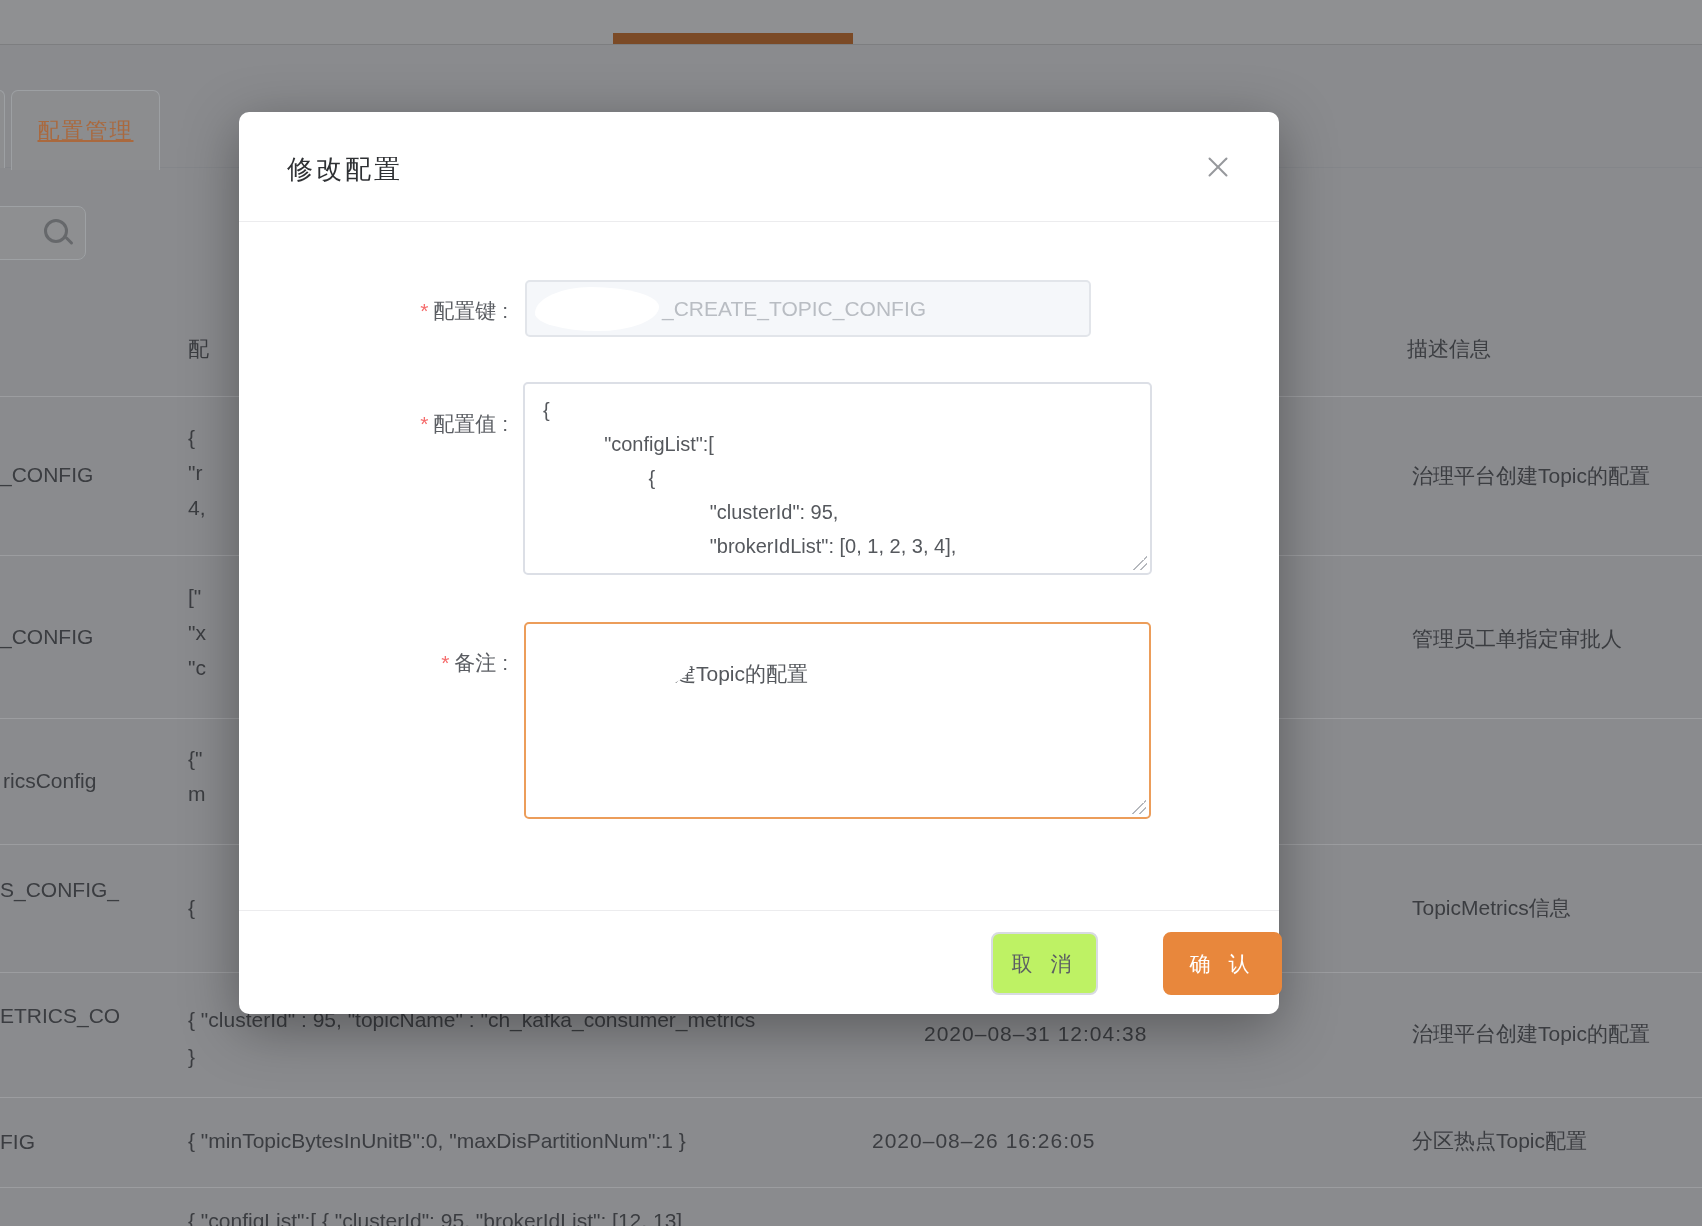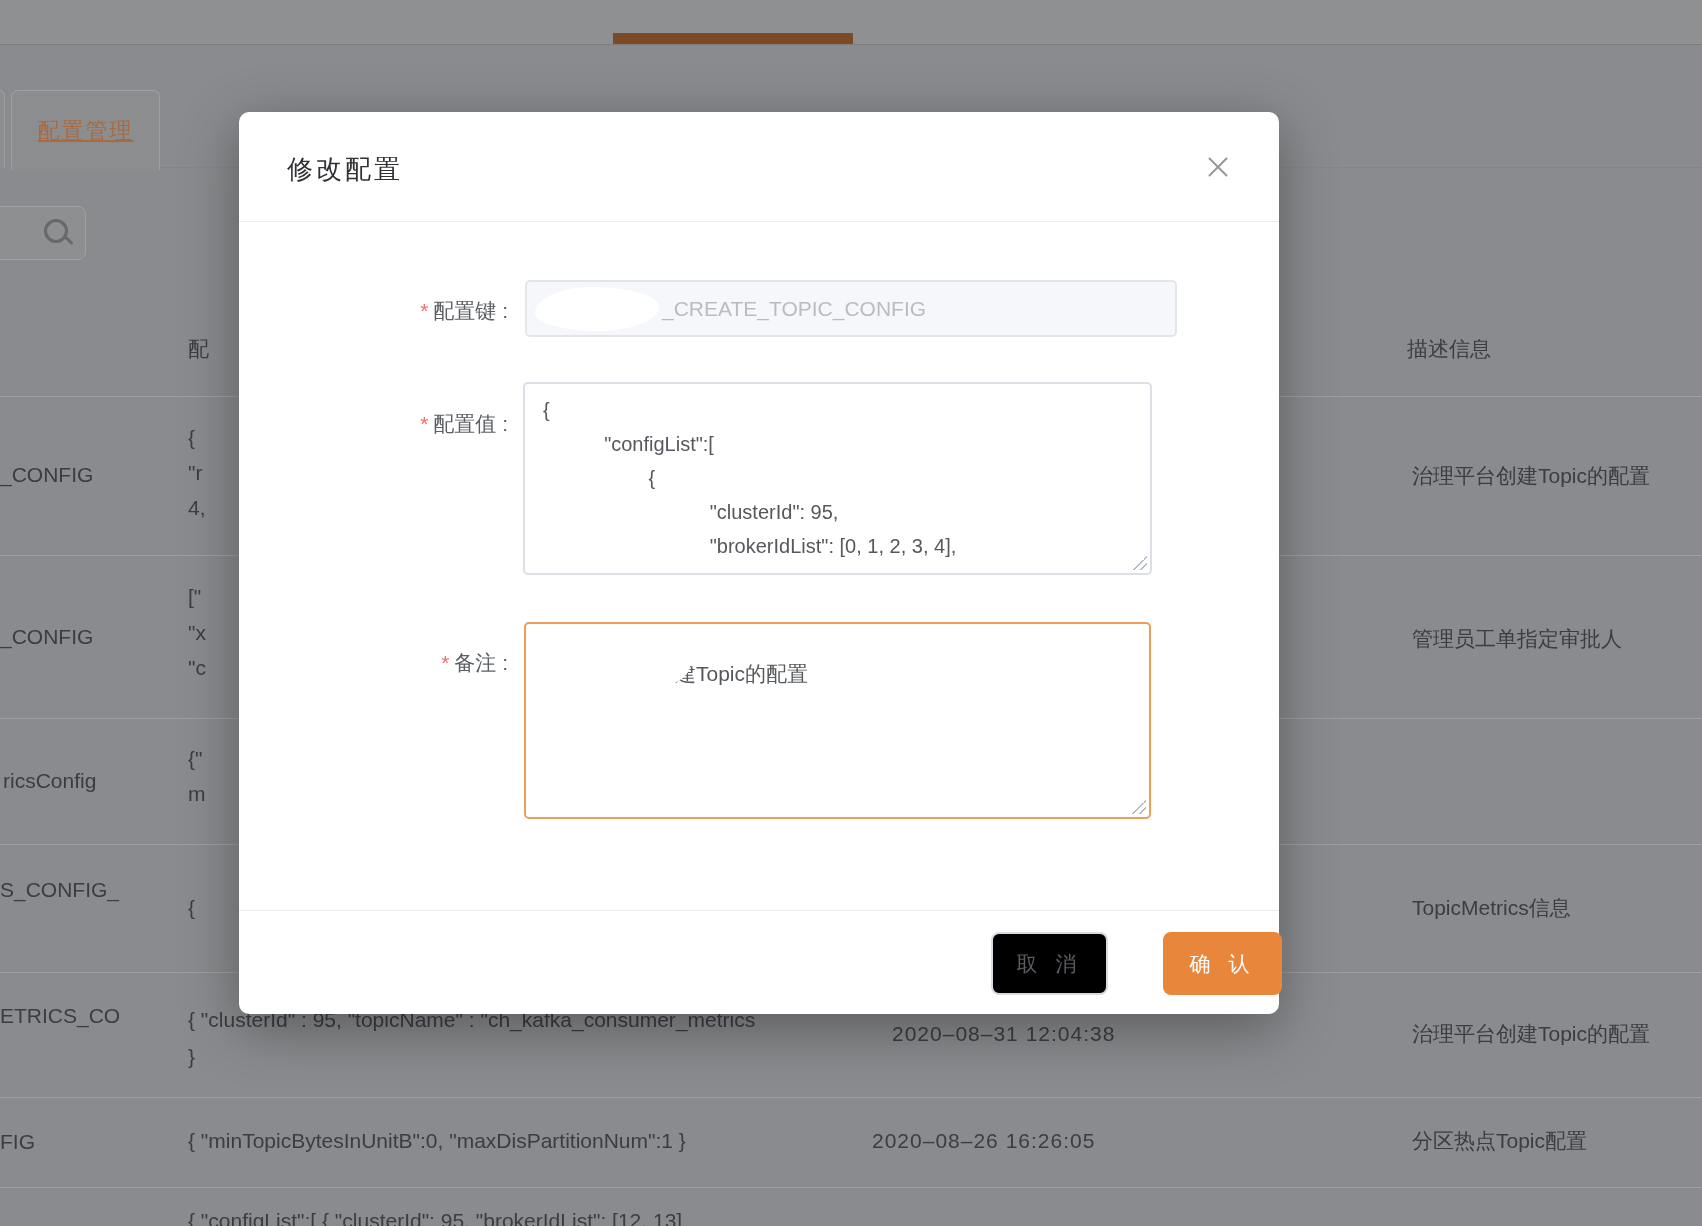--- a/index.html
+++ b/index.html
@@ -26,34 +26,34 @@
          box-shadow:0 14px 56px rgba(0,0,0,.35);z-index:10;margin-left:33px;}
   .m-title{left:48px;top:40px;font-size:26px;color:#2f3134;letter-spacing:3px;}
   .m-close{left:963px;top:40px;width:32px;height:32px;cursor:pointer;}
   .m-close i{position:absolute;left:3px;top:14px;width:26px;height:2px;background:#96989c;border-radius:1px;}
   .m-close i:first-child{transform:rotate(45deg);}
   .m-close i:last-child{transform:rotate(-45deg);}
   .m-hsep{left:0;top:109px;width:1040px;height:1px;background:#ececee;}
   .m-fsep{left:0;top:798px;width:1040px;height:1px;background:#ececee;}
   .lbl{width:269px;left:0;text-align:right;font-size:21px;color:#5b5e63;white-space:nowrap;}
   .star{color:#f56c6c;margin-right:5px;}
-  .inp{left:286px;top:168px;width:652px;height:57px;background:#f5f7fa;border:2px solid #e2e5ea;border-radius:5px;box-sizing:border-box;}
+  .inp{left:286px;top:168px;width:566px;height:57px;background:#f5f7fa;border:2px solid #e2e5ea;border-radius:5px;box-sizing:border-box;}
   .inp-val{left:135px;top:15px;font-size:21px;color:#b9bdc3;white-space:nowrap;}
   .blob1{left:8px;top:5px;width:124px;height:44px;background:#ffffff;border-radius:45% 55% 50% 50% / 60% 45% 55% 40%;}
   .ta{box-sizing:border-box;background:#fff;border-radius:5px;}
   .ta-val{left:284px;top:270px;width:629px;height:193px;border:2px solid #dcdfe6;}
   .ta-rem{left:285px;top:510px;width:627px;height:197px;border:2px solid #ec9d5a;}
   .ta-content{left:18px;top:9px;right:8px;font-size:20px;line-height:34px;color:#55585d;white-space:pre-wrap;}
   .rem-text{left:149px;top:36px;font-size:21px;color:#55585d;white-space:nowrap;}
   .blob2{left:6px;top:14px;width:158px;height:58px;background:#ffffff;border-radius:48% 52% 55% 45% / 55% 48% 52% 45%;}
   .grip{right:3px;bottom:3px;width:14px;height:14px;
         background:linear-gradient(135deg,transparent 0 50%,#b5b8bd 50% 57%,transparent 57% 72%,#b5b8bd 72% 79%,transparent 79%);}
   .btn{top:820px;height:63px;border-radius:8px;display:flex;align-items:center;justify-content:center;
        font-size:21px;letter-spacing:6px;cursor:pointer;box-sizing:border-box;}
-  .btn-cancel{left:752px;width:117px;background:#000000;border:2px solid #d8dbe1;color:#5b5e63;}
+  .btn-cancel{left:752px;width:107px;background:#bef264;border:2px solid #d8dbe1;color:#5b5e63;}
   .btn-confirm{left:924px;width:119px;background:#e8873c;border:2px solid #e8873c;color:#ffffff;}
 </style>
 </head>
 <body>
 
 <div id="backdrop">
   <div class="abs topstrip"></div>
   <div class="abs accentbar"></div>
   <div class="abs tabbar-line"></div>
   <div class="abs tab-sliver"></div>
@@ -91,21 +91,21 @@
   <span class="abs btxt" style="left:188px;top:746px">{"</span>
   <span class="abs btxt" style="left:188px;top:781px">m</span>
 
   <span class="abs btxt" style="left:0;top:877px">S_CONFIG_</span>
   <span class="abs btxt" style="left:188px;top:895px">{</span>
   <span class="abs btxt" style="left:1412px;top:895px">TopicMetrics信息</span>
 
   <span class="abs btxt" style="left:0;top:1003px">ETRICS_CO</span>
   <span class="abs btxt" style="left:188px;top:1007px">{ "clusterId" : 95, "topicName" : "ch_kafka_consumer_metrics</span>
   <span class="abs btxt" style="left:188px;top:1044px">}</span>
-  <span class="abs btxt ts" style="left:892px;top:1021px">2020–08–31 12:04:38</span>
+  <span class="abs btxt ts" style="left:924px;top:1021px">2020–08–31 12:04:38</span>
   <span class="abs btxt" style="left:1412px;top:1021px">治理平台创建Topic的配置</span>
 
   <span class="abs btxt" style="left:0;top:1129px">FIG</span>
   <span class="abs btxt" style="left:188px;top:1128px">{ "minTopicBytesInUnitB":0, "maxDisPartitionNum":1 }</span>
   <span class="abs btxt ts" style="left:872px;top:1128px">2020–08–26 16:26:05</span>
   <span class="abs btxt" style="left:1412px;top:1128px">分区热点Topic配置</span>
 
   <span class="abs btxt" style="left:188px;top:1208px">{ "configList":[ { "clusterId": 95, "brokerIdList": [12, 13]</span>
 </div>
 

